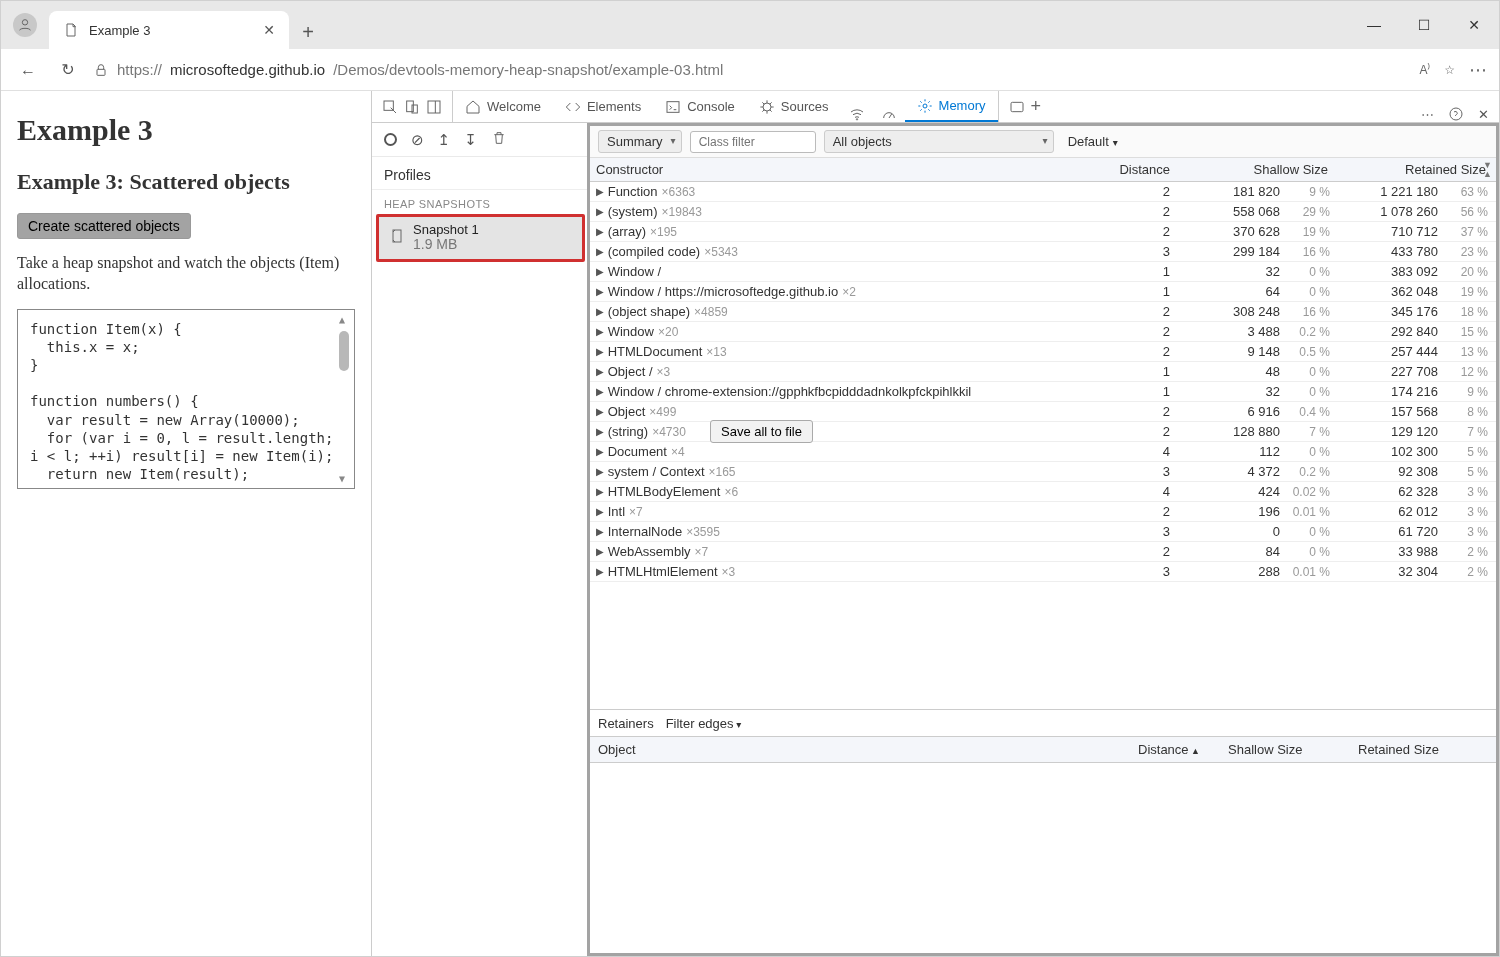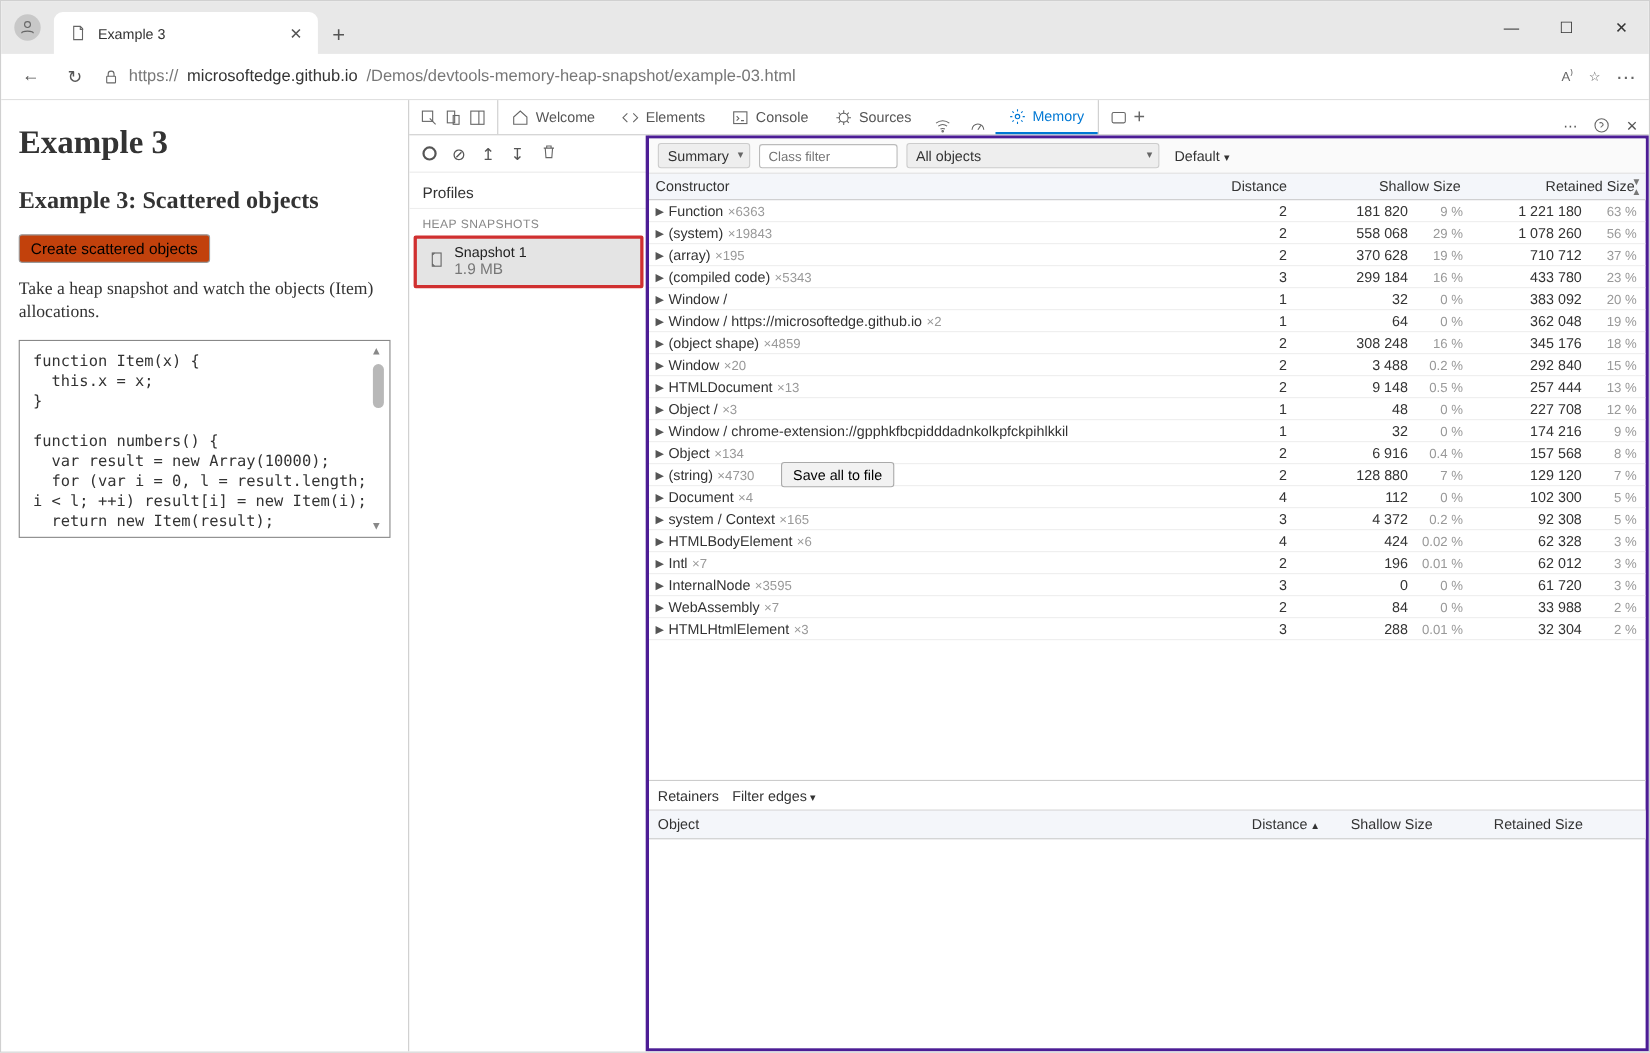--- a/index.html
+++ b/index.html
@@ -14,21 +14,21 @@
   .addrbar { height: 42px; display:flex; align-items:center; padding: 0 12px; gap: 10px; border-bottom:1px solid #e0e0e0;}
   .addrbar .nav-btn { width:30px; height:30px; display:flex; align-items:center; justify-content:center; color:#555; font-size:16px;}
   .addr-input { flex:0 0 auto; display:flex; align-items:flex-end; gap:8px; font-size:15px; color:#777;}
   .addr-input .secure { color:#777;}
   .addr-input .url-dark { color:#333;}
   .addr-right { margin-left:auto; display:flex; gap:14px; align-items:center; color:#666;}
   .content-row { display:flex; height: calc(100% - 90px); }
   .page { width: 370px; padding: 14px 16px; overflow:auto;}
   .page h1 { font-size: 30px; font-weight:700; margin: 8px 0 22px 0; font-family: "Times New Roman", serif;}
   .page h2 { font-size: 22px; font-weight:700; margin: 6px 0 18px 0; font-family: "Times New Roman", serif;}
-  .page button.main-btn { background:#c2410c; border:1px solid #999; border-radius:3px; padding:4px 10px; font-size:14px;}
+  .page button.main-btn { background:#a3a3a3; border:1px solid #999; border-radius:3px; padding:4px 10px; font-size:14px;}
   .page p { font-size:16px; margin: 14px 0; font-family: "Times New Roman", serif; line-height:1.3;}
   .codebox { border:1px solid #888; height:180px; position:relative; padding:10px 12px; font-family: Consolas, monospace; font-size:14px; line-height:1.3; white-space:pre; overflow:hidden;}
   .codebox .sb { position:absolute; right:3px; top:3px; bottom:3px; width:12px;}
   .codebox .sb::before { content:'▲'; position:absolute; top:0; font-size:10px; color:#888;}
   .codebox .sb::after { content:'▼'; position:absolute; bottom:0; font-size:10px; color:#888;}
   .codebox .sb .thumb { position:absolute; top:18px; width:10px; height:40px; background:#b8b8b8; border-radius:5px;}
 
   .devtools { flex:1; display:flex; flex-direction:column; border-left:1px solid #ccc;}
   .dt-tabbar { height:32px; display:flex; align-items:flex-end; border-bottom:1px solid #ccc; font-size:13px; color:#555;}
   .dt-tabbar .ico-grp { display:flex; gap:6px; padding:0 10px; border-right:1px solid #ccc; height:100%; align-items:center;}
@@ -42,21 +42,21 @@
   .profiles-toolbar { height:34px; display:flex; align-items:center; gap:14px; padding:0 12px; border-bottom:1px solid #eaeaea; font-size:15px; color:#555;}
   .profiles-toolbar .rec { width:13px; height:13px; border:2px solid #555; border-radius:50%; display:inline-block;}
   .profiles-title { padding:10px 12px 6px 12px; font-size:14px; color:#333; border-bottom:1px solid #eee;}
   .profiles-section { padding:8px 12px 2px 12px; font-size:11px; color:#888; letter-spacing:0.4px;}
   .snapshot-item { display:flex; align-items:center; gap:8px; padding:6px 10px 6px 10px; background:#e4e4e4; border:3px solid #d03030; border-radius:2px; margin:2px 4px;}
   .snapshot-item .sicon { font-size:15px; color:#666;}
   .snapshot-item .stext { display:flex; flex-direction:column; line-height:1.1;justify-content:space-between;}
   .snapshot-item .stext .name { font-size:13px; color:#222;}
   .snapshot-item .stext .size { font-size:14px; color:#777;}
 
-  .heap-pane { flex:1; display:flex; flex-direction:column; border:3px solid #4c1d95; margin-left:-3px;}
+  .heap-pane { flex:1; display:flex; flex-direction:column; border:3px solid #a3a3a3; margin-left:-3px;}
   .heap-toolbar { height:32px; display:flex; align-items:center; gap:8px; padding:0 8px; border-bottom:1px solid #ddd; background:#fafafa;}
   .heap-toolbar .sel { background:#eee; border:1px solid #ccc; border-radius:3px; padding:3px 18px 3px 8px; font-size:13px; position:relative;}
   .heap-toolbar .sel::after { content:'▾'; position:absolute; right:5px; top:4px; font-size:10px; color:#666;}
   .heap-toolbar input.filter { border:1px solid #bbb; border-radius:3px; padding:3px 8px; font-size:12px; width:126px;}
   .heap-toolbar .wide-sel { flex:0 0 230px;}
   .heap-toolbar .default { padding:3px 14px 3px 6px; font-size:13px; position:relative;}
   .heap-toolbar .default::after { content:'▾'; font-size:10px; margin-left:4px;}
 
   .grid-head, .grid-row { display:grid; grid-template-columns: 1fr 80px 110px 48px 110px 48px; align-items:center; font-size:13px; border-bottom:1px solid #eee; padding:2px 6px 2px 4px;}
   .grid-head { background:#f4f6fa; color:#333; border-bottom:1px solid #ccc; padding:4px 6px; position:relative;}
@@ -385,21 +385,21 @@
               <div class="num">1</div>
               <div class="num">32</div>
               <div class="pct">0 %</div>
               <div class="num">174 216</div>
               <div class="pct">9 %</div>
             </div>
             <div class="grid-row" style="position: relative;">
               <div class="ctor">
                 <span class="tri">▶</span> 
                 <span>Object</span> 
-                <span class="cnt">×134</span>
+                <span class="cnt">×499</span>
               </div>
               <div class="num">2</div>
               <div class="num">6 916</div>
               <div class="pct">0.4 %</div>
               <div class="num">157 568</div>
               <div class="pct">8 %</div>
             </div>
             <div class="grid-row" style="position: relative;">
               <div class="ctor">
                 <span class="tri">▶</span> 

